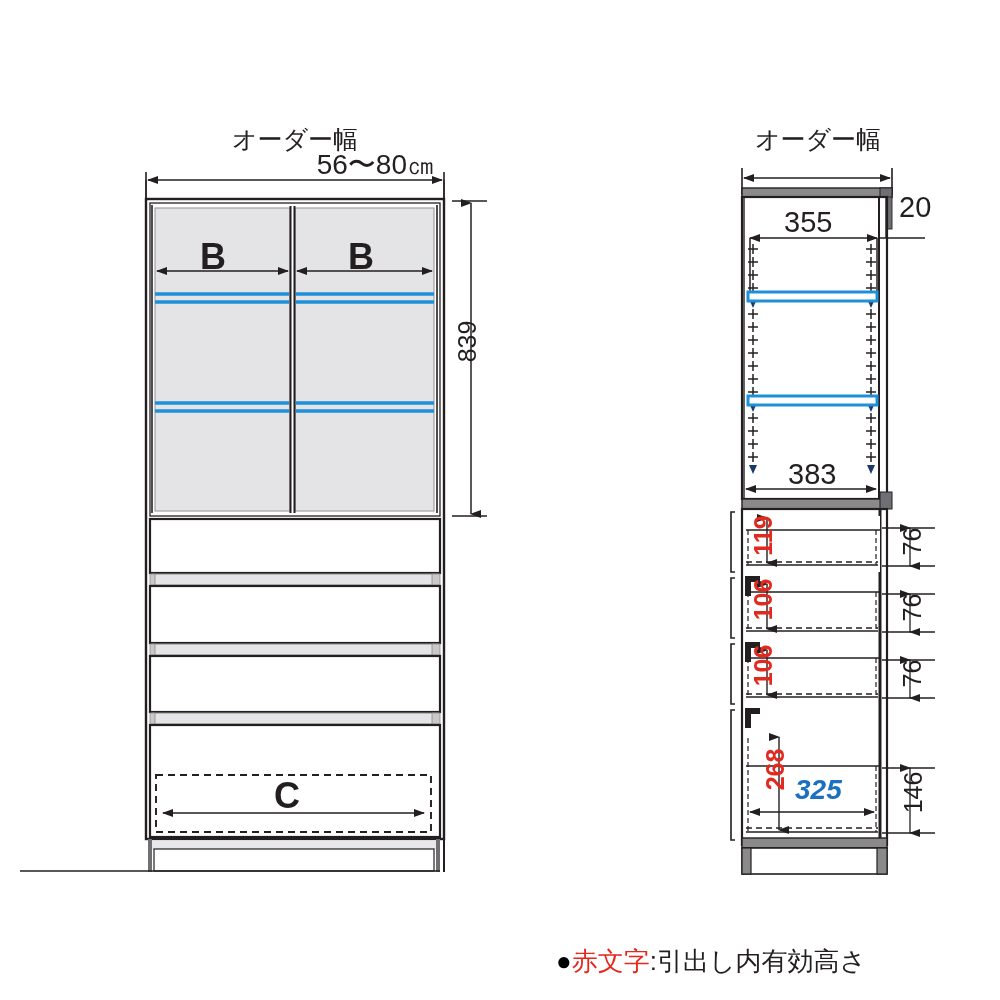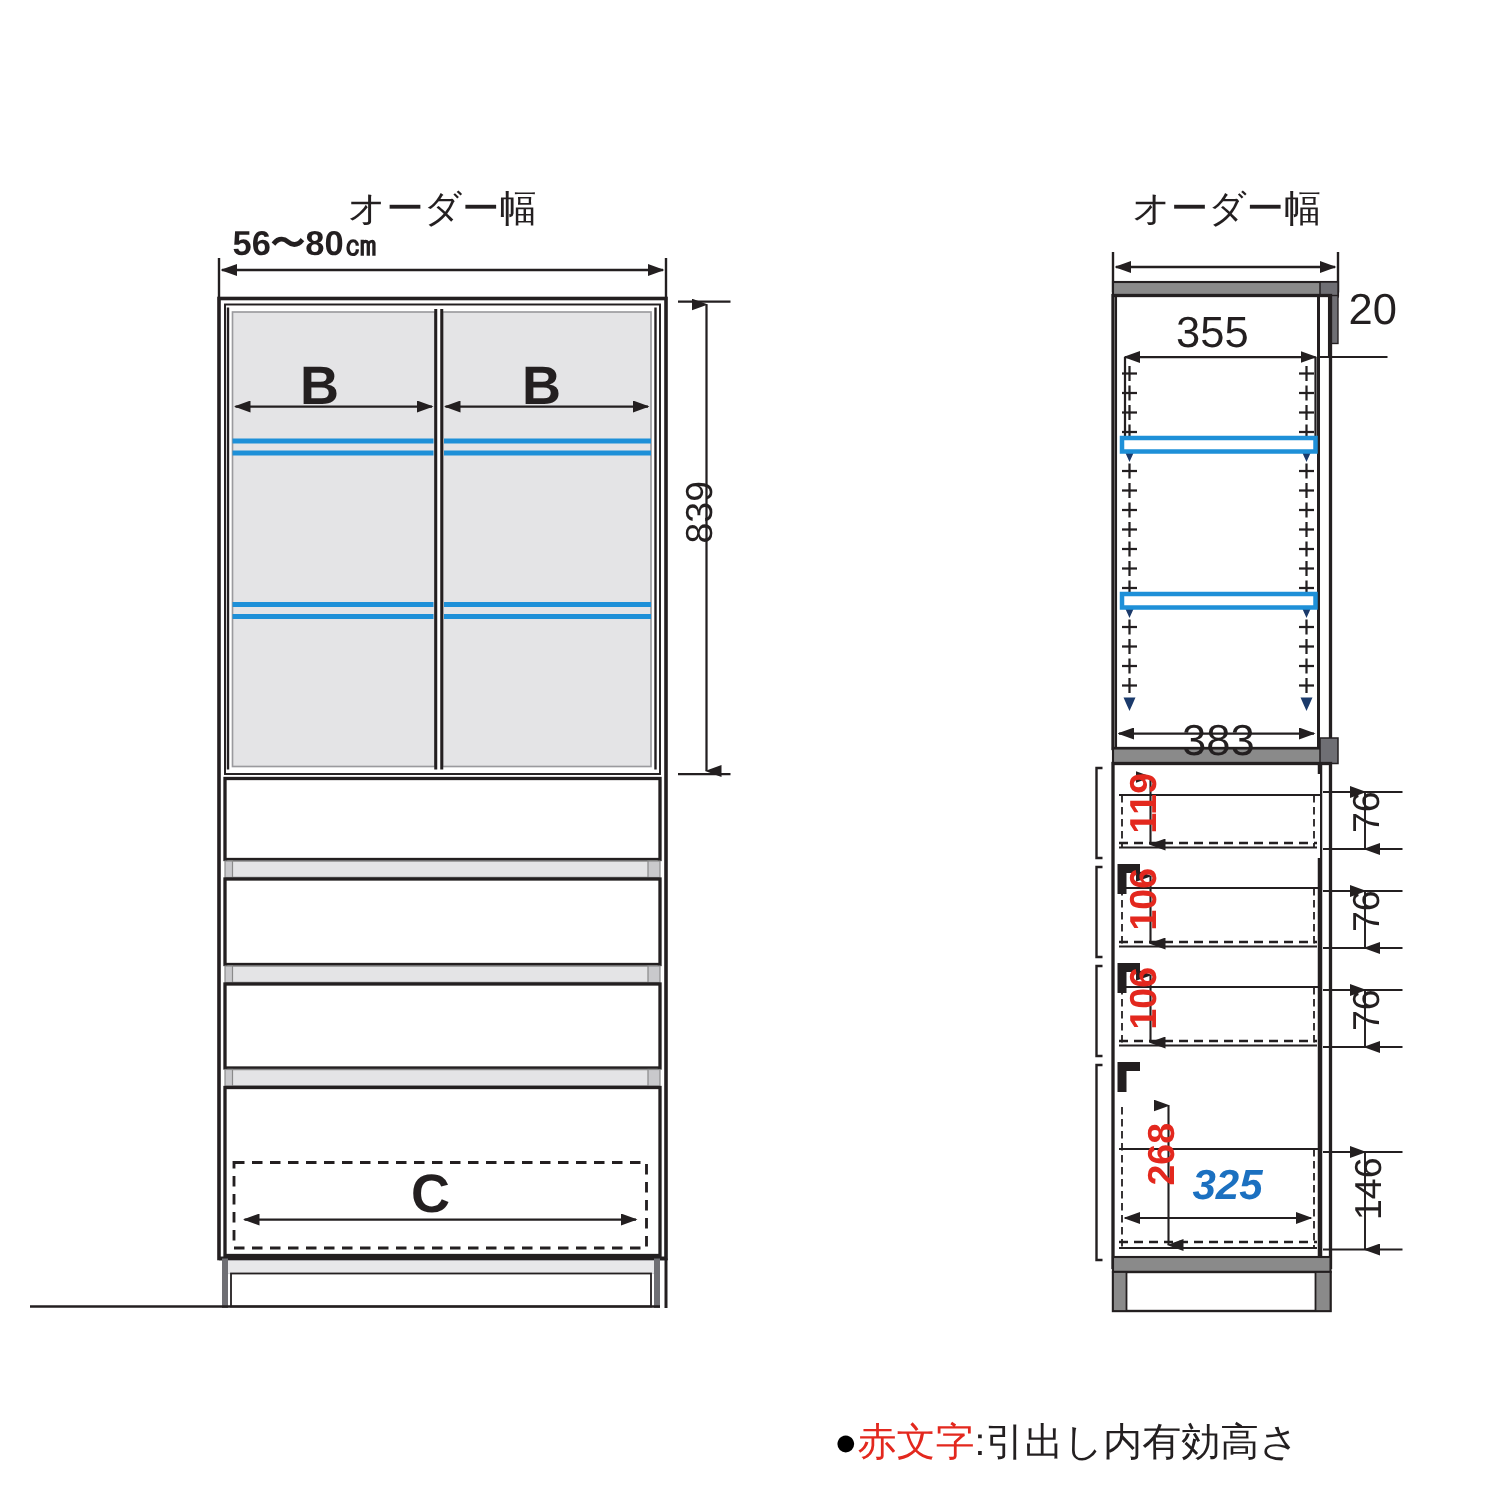--- a/index.html
+++ b/index.html
@@ -33,23 +33,23 @@
     line-height: 1.08;
     color: #231f20;
   }
   .title-jp {
     font-size: 25px;
     text-align: center;
     font-weight: 400;
     letter-spacing: 0px;
   }
   .title-num {
-    font-size: 23px;
-    text-align: left;
-    font-weight: 700;
+    font-size: 28px;
+    text-align: right;
+    font-weight: 400;
   }
   .dim {
     font-size: 29px;
     font-weight: 400;
   }
   .dim-rot {
     font-size: 25px;
     transform-origin: 50% 50%;
     transform: rotate(-90deg);
   }
@@ -371,21 +371,21 @@
   <div class="lbl dim dim-rot" style="left:437px; top:328px; width:60px; text-align:center;">839</div>
 
   <div class="lbl letter" style="left:274px; top:777px;">C</div>
 
   <div class="lbl title-jp" style="left:742px; top:126px; width:152px;">オーダー幅</div>
 
   <div class="lbl dim" style="left:784px; top:207px;">355</div>
 
   <div class="lbl dim" style="left:899px; top:192px;">20</div>
 
-  <div class="lbl dim" style="left:788px; top:479px;">383</div>
+  <div class="lbl dim" style="left:788px; top:459px;">383</div>
 
   <div class="lbl dim dim-rot red" style="left:739px; top:522px; width:48px; text-align:center;">119</div>
   <div class="lbl dim dim-rot red" style="left:735px; top:586px; width:56px; text-align:center;">106</div>
   <div class="lbl dim dim-rot red" style="left:735px; top:652px; width:56px; text-align:center;">106</div>
   <div class="lbl dim dim-rot red" style="left:747px; top:756px; width:56px; text-align:center;">268</div>
 
   <div class="lbl dim dim-rot" style="left:894px; top:528px; width:36px; text-align:center;">76</div>
   <div class="lbl dim dim-rot" style="left:894px; top:594px; width:36px; text-align:center;">76</div>
   <div class="lbl dim dim-rot" style="left:894px; top:660px; width:36px; text-align:center;">76</div>
   <div class="lbl dim dim-rot" style="left:891px; top:779px; width:44px; text-align:center;">146</div>

